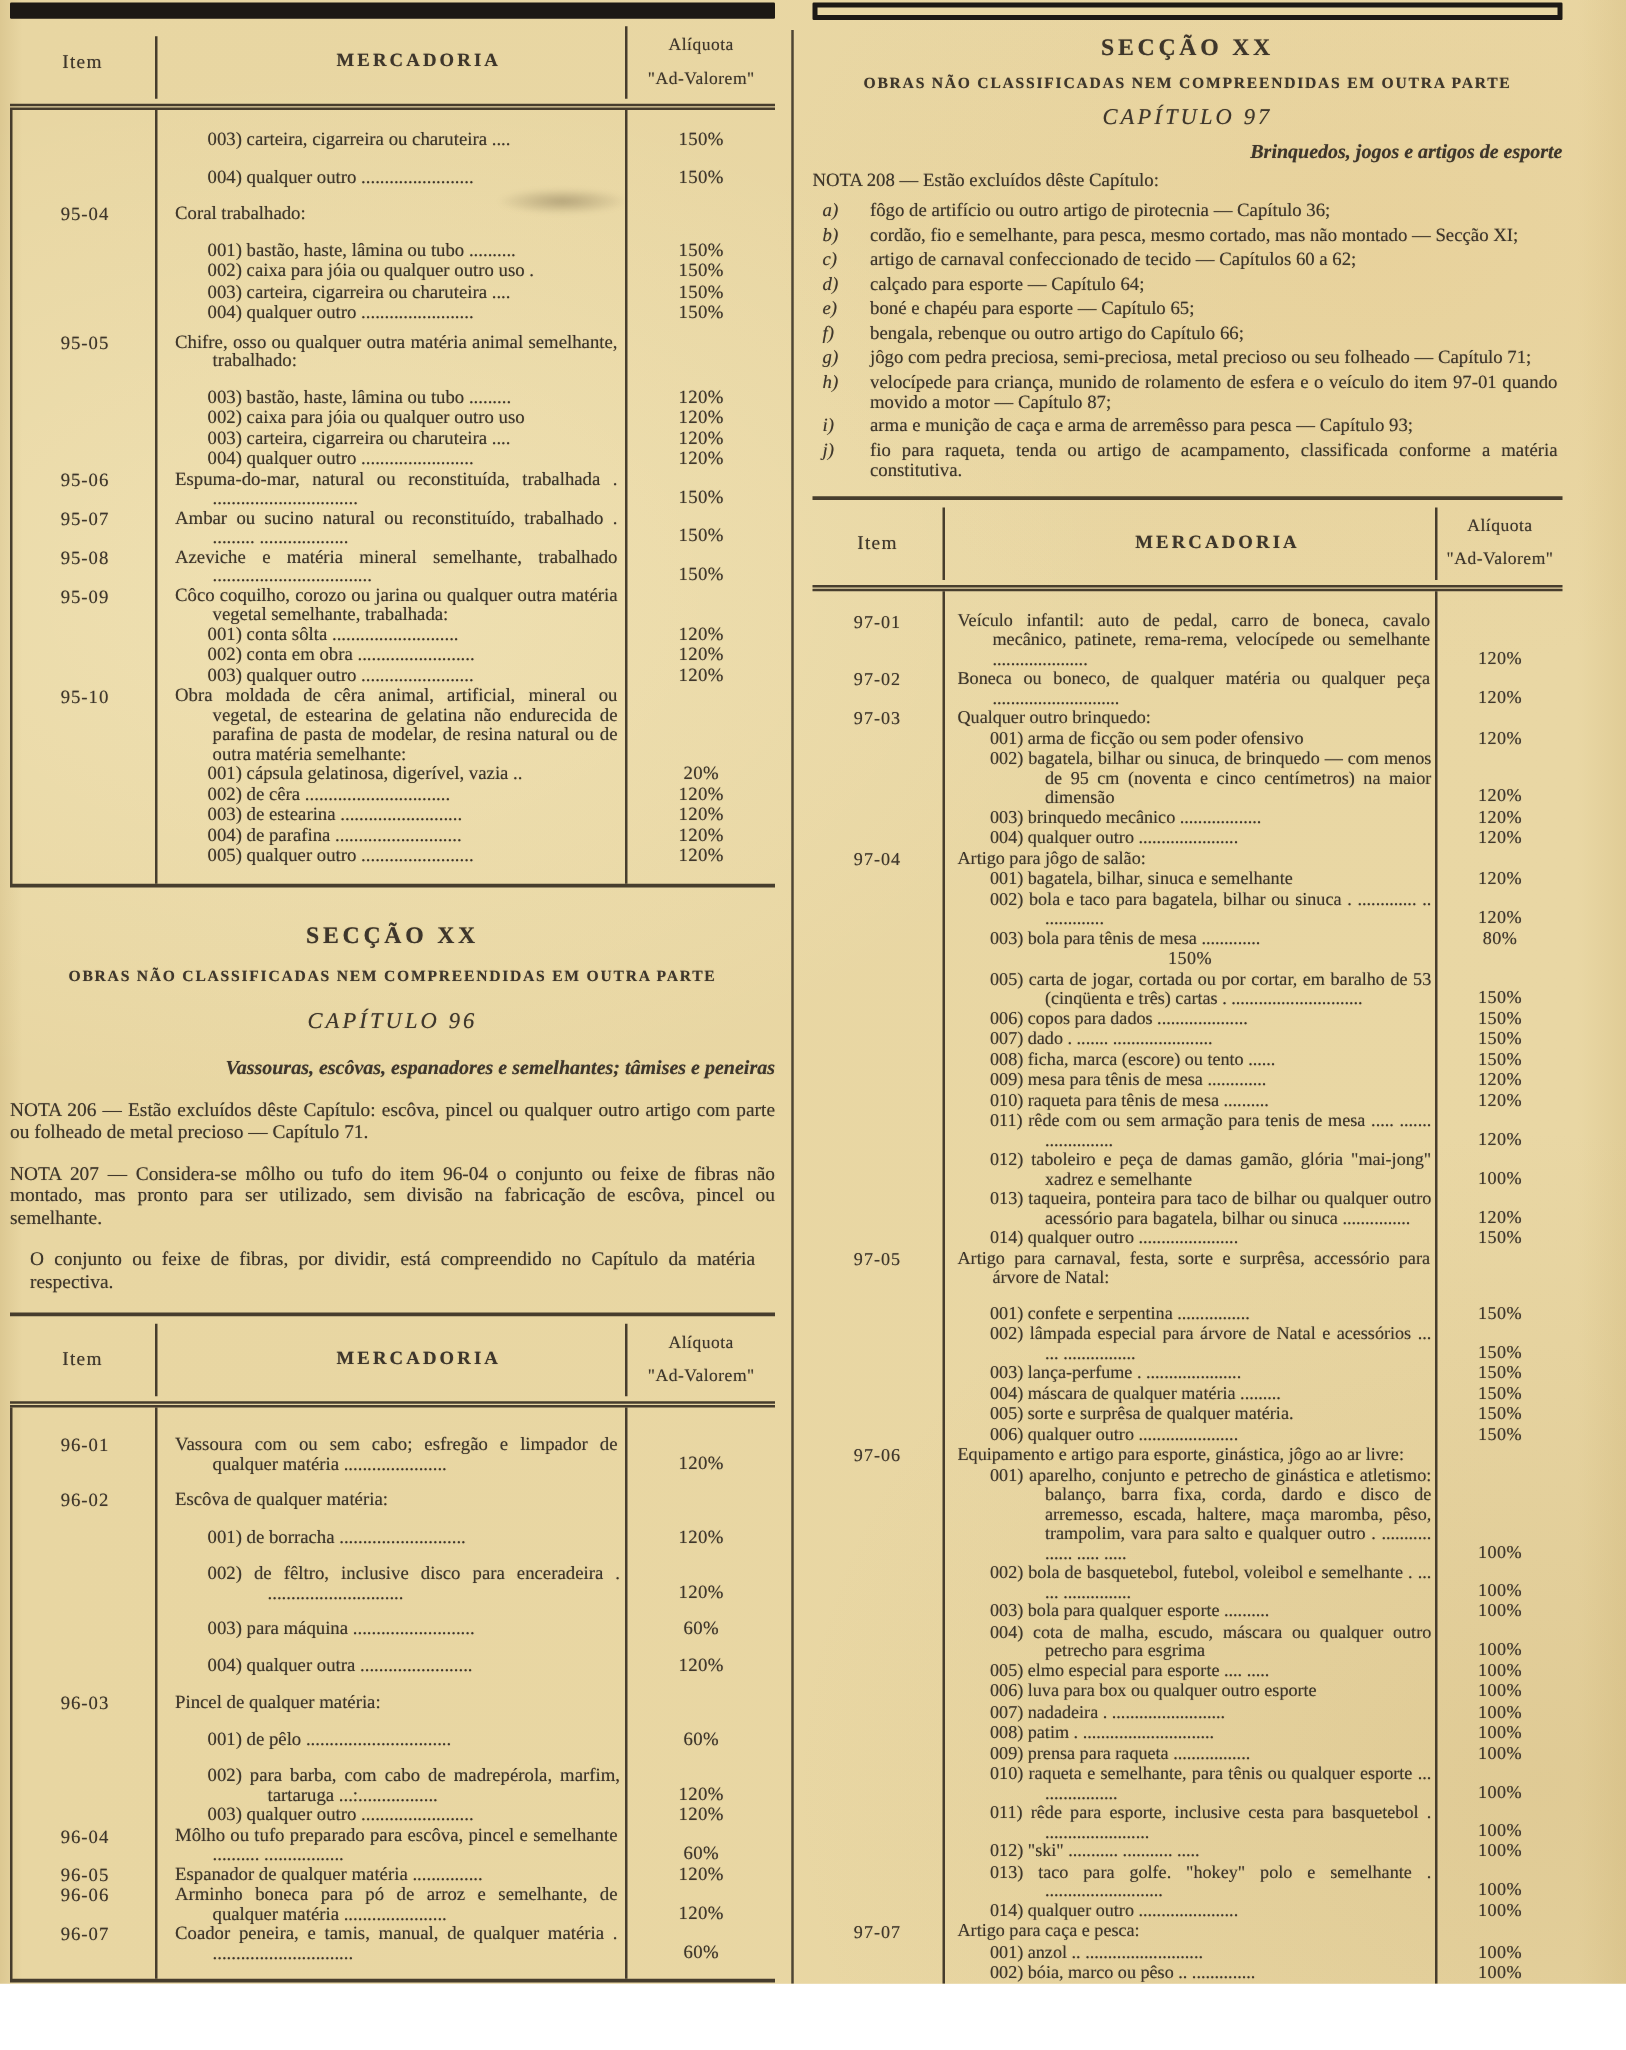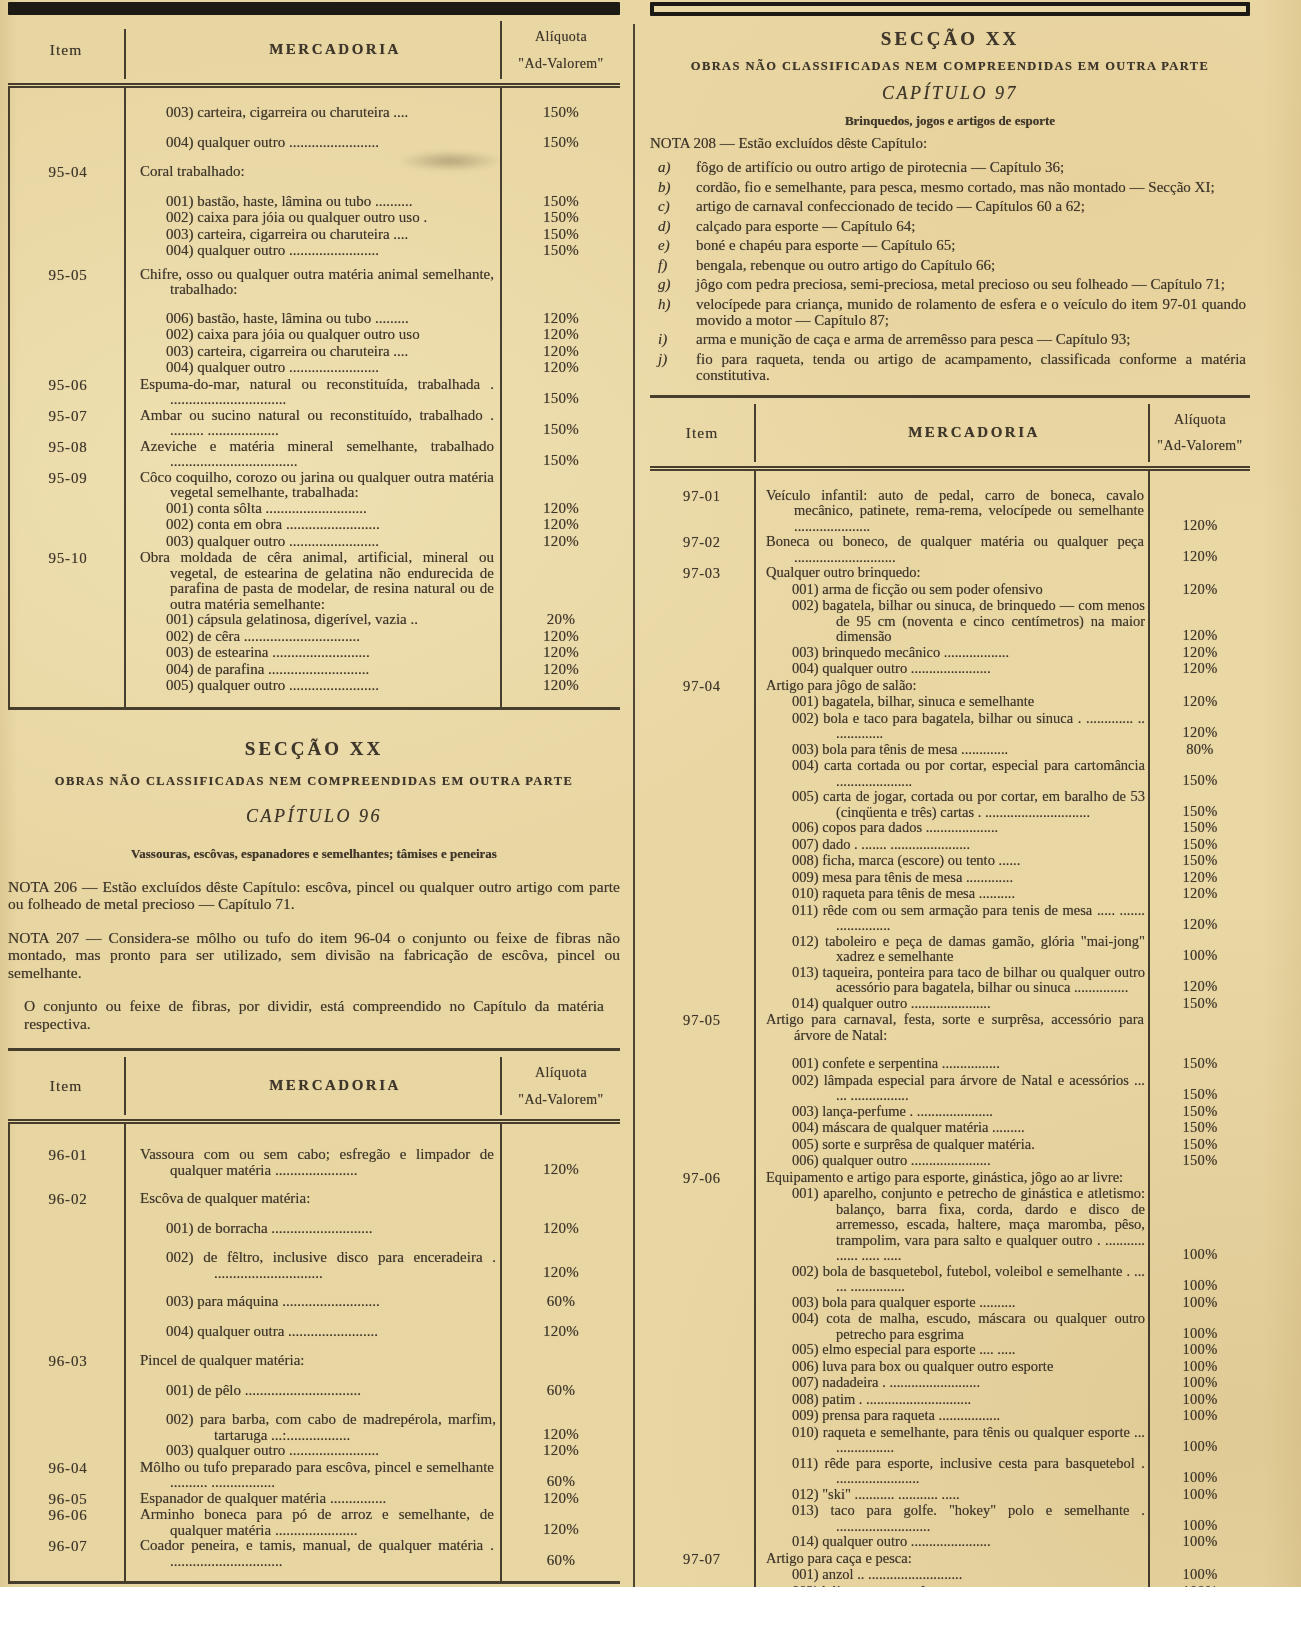--- a/index.html
+++ b/index.html
@@ -56,21 +56,21 @@
   .t97 .desc.main{padding:0 6px 0 40px; text-indent:-28px;}
   .t97 .desc.sub{padding:0 5px 0 82px; text-indent:-44px;}
 
   
   .sec-title{text-align:center; font-weight:bold; font-size:19px; letter-spacing:3px; margin-top:28px;}
   .col-right .sec-title{margin-top:12px;}
   .sec-class{text-align:center; font-weight:bold; font-size:12.5px; letter-spacing:1.4px; margin-top:14px;}
   .col-right .sec-class{margin-top:9px;}
   .cap-title{text-align:center; font-style:italic; font-size:18px; letter-spacing:2.5px; margin-top:17px;}
   .col-right .cap-title{margin-top:9px;}
-  .cap-subject{text-align:center; font-weight:bold; font-size:13px; margin-top:19px;}
+  .cap-subject{text-align:right; font-style:italic; font-weight:bold; font-size:16px; margin-top:19px;}
   .col-right .cap-subject{margin-top:9px;}
   .nota{font-size:15.5px; line-height:17.5px; text-align:justify; margin:16px 0 0 0;}
   .nota-cont{font-size:15.5px; line-height:17.5px; text-align:justify; margin:16px;}
   .col-right .nota{font-size:15px; line-height:16px; margin-top:6px;}
   .exclusions{margin-top:8px; font-size:15px; line-height:16px;}
   .exc-row{display:grid; grid-template-columns:46px 1fr; margin-top:3.5px;}
   .exc-letter{font-style:italic; padding-left:8px;}
   .exc-text{text-align:justify; padding-right:4px;}
 </style>
 </head>
@@ -145,21 +145,21 @@
           <div class="trow g1">
             <div class="c-item">95-05</div>
             <div class="c-merc">
               <div class="desc main">Chifre, osso ou qualquer outra matéria animal semelhante, trabalhado:</div>
             </div>
             <div class="c-rate"></div>
           </div>
           <div class="trow g2">
             <div class="c-item"></div>
             <div class="c-merc">
-              <div class="desc sub">006) bastão, haste, lâmina ou tubo .........</div>
+              <div class="desc sub">003) bastão, haste, lâmina ou tubo .........</div>
             </div>
             <div class="c-rate">120%</div>
           </div>
           <div class="trow">
             <div class="c-item"></div>
             <div class="c-merc">
               <div class="desc sub">002) caixa para jóia ou qualquer outro uso</div>
             </div>
             <div class="c-rate">120%</div>
           </div>
@@ -525,23 +525,20 @@
           </div>
           <div class="trow">
             <div class="c-item"></div>
             <div class="c-merc">
               <div class="desc sub">003) bola para tênis de mesa .............</div>
             </div>
             <div class="c-rate">80%</div>
           </div>
           <div class="trow">
             <div class="c-item"></div>
-            <div class="c-merc">
-              <div class="desc sub">004) carta cortada ou por cortar, especial para cartomância .....................</div>
-            </div>
             <div class="c-rate">150%</div>
           </div>
           <div class="trow">
             <div class="c-item"></div>
             <div class="c-merc">
               <div class="desc sub">005) carta de jogar, cortada ou por cortar, em baralho de 53 (cinqüenta e três) cartas . .............................</div>
             </div>
             <div class="c-rate">150%</div>
           </div>
           <div class="trow">

